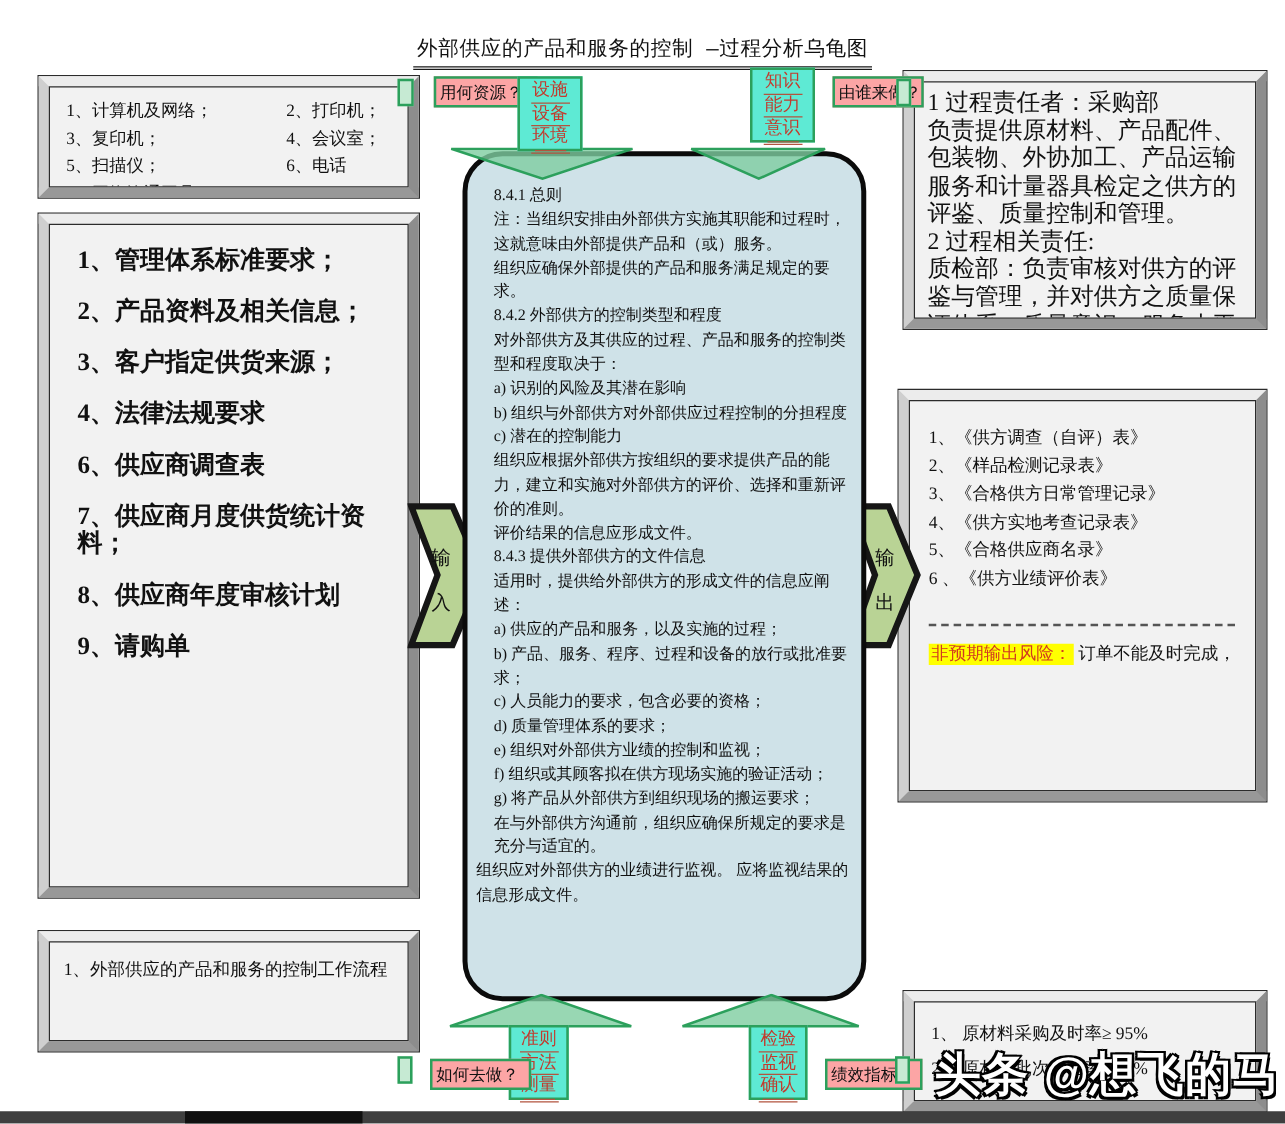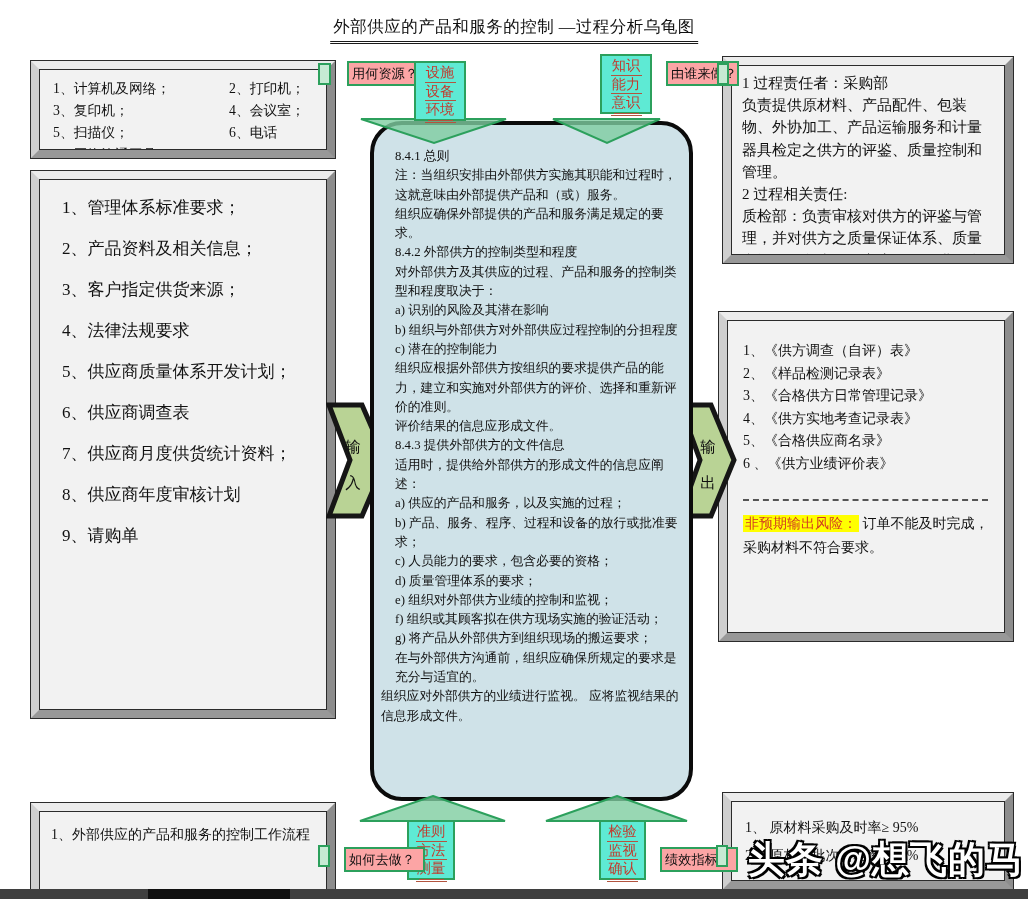--- a/index.html
+++ b/index.html
@@ -1,46 +1,46 @@
 <!DOCTYPE html>
 <html><head>
 <meta charset="utf-8">
 <style>
   html,body{margin:0;padding:0;background:#fff;}
   .stage{position:relative;width:1028px;height:899px;background:#fff;overflow:hidden;
          font-family:"Liberation Serif","DejaVu Serif",serif;color:#111;}
 
   
-  .title{position:absolute;top:16px;left:50%;transform:translateX(-50%);
+  .title{position:absolute;top:28px;left:50%;transform:translateX(-50%);
          font-size:16.5px;letter-spacing:.5px;white-space:nowrap;
-         border-bottom:3px double #1a1a1a;padding:0 3px 3px;}
+         border-bottom:3px double #1a1a1a;padding:0 3px 3px;font-family:Liberation Mono, monospace;}
 
   
   .box3d{position:absolute;border:1.5px solid #2b2b2b;background:#fff;box-sizing:border-box;}
   .bevel{width:100%;height:100%;box-sizing:border-box;border:8px solid;
          border-color:#ececec #8d8d8d #989898 #cfcfcf;}
   .inner{width:100%;height:100%;box-sizing:border-box;border:1.5px solid #2b2b2b;
          background:#f2f2f2;overflow:hidden;}
 
   #box-resources{left:30px;top:60px;width:306px;height:99px;}
   #box-resources .inner{display:grid;grid-template-columns:176px 1fr;
         padding:8px 4px 0 13px;font-size:13.8px;line-height:22px;align-content:start;}
   #box-resp{left:722px;top:56px;width:292px;height:208px;}
-  #box-resp .inner{padding:6px 8px 0 10px;font-size:15px;line-height:22.2px;}
+  #box-resp .inner{padding:6px 8px 0 10px;font-size:19px;line-height:22.2px;}
   #box-resp p{margin:0;}
   #box-inputs{left:30px;top:170px;width:306px;height:549px;}
-  #box-inputs .inner{padding:17px 8px 0 22px;font-size:17px;}
+  #box-inputs .inner{padding:17px 8px 0 22px;font-size:20px;font-weight:bold;}
   #box-inputs .li{margin:0 0 19px;line-height:22px;}
   #box-outputs{left:718px;top:311px;width:296px;height:331px;}
   #box-outputs .inner{padding:19px 10px 0 15px;font-size:14px;}
   #box-outputs .li{line-height:22.5px;}
   .divider{border-top:2px dashed #555;margin:24px 6px 11px 0;}
   .risk-line{margin:0;line-height:24px;}
   .risk-label{background:#ffff00;color:#d23a20;padding:1px 2px;}
-  #box-flow{left:30px;top:802px;width:306px;height:98px;}
+  #box-flow{left:30px;top:744px;width:306px;height:98px;}
   #box-flow .inner{padding:12px 6px 0 11px;font-size:14px;line-height:21px;}
   #box-kpi{left:722px;top:792px;width:292px;height:98px;}
   #box-kpi .inner{padding:12px 6px 0 13px;font-size:14px;}
   #box-kpi .li{line-height:28px;}
 
   
   .turtle{position:absolute;left:370px;top:121px;width:323px;height:680px;z-index:2;
           background:#cfe2e8;border:4px solid #0b0b0b;border-radius:32px;
           box-sizing:border-box;padding:22px 6px 0 21px;}
   .turtle p{margin:0;font-size:12.8px;line-height:19.3px;}
@@ -112,21 +112,20 @@
   </div>
 
   <div class="box3d" id="box-inputs">
     <div class="bevel">
       <div class="inner">
 
       <div class="li">1、管理体系标准要求；</div>
           <div class="li">2、产品资料及相关信息；</div>
           <div class="li">3、客户指定供货来源；</div>
           <div class="li">4、法律法规要求</div>
-          <div class="li">5、供应商质量体系开发计划；</div>
           <div class="li">6、供应商调查表</div>
           <div class="li">7、供应商月度供货统计资料；</div>
           <div class="li">8、供应商年度审核计划</div>
           <div class="li">9、请购单</div>
         </div>
     </div>
   </div>
 
   <div class="box3d" id="box-outputs">
     <div class="bevel">
@@ -135,21 +134,20 @@
 
         <div class="li">1、《供方调查（自评）表》</div>
             <div class="li">2、《样品检测记录表》</div>
             <div class="li">3、《合格供方日常管理记录》</div>
             <div class="li">4、《供方实地考查记录表》</div>
             <div class="li">5、《合格供应商名录》</div>
             <div class="li">6 、《供方业绩评价表》</div>
           </div>
         <div class="divider"></div>
         <p class="risk-line"><span class="risk-label">非预期输出风险：</span><span> 订单不能及时完成，</span></p>
-        <p class="risk-line">采购材料不符合要求。</p>
       </div>
     </div>
   </div>
 
   <div class="box3d" id="box-flow">
     <div class="bevel">
       <div class="inner">
 
       <div class="li">1、外部供应的产品和服务的控制工作流程</div>
         </div>

